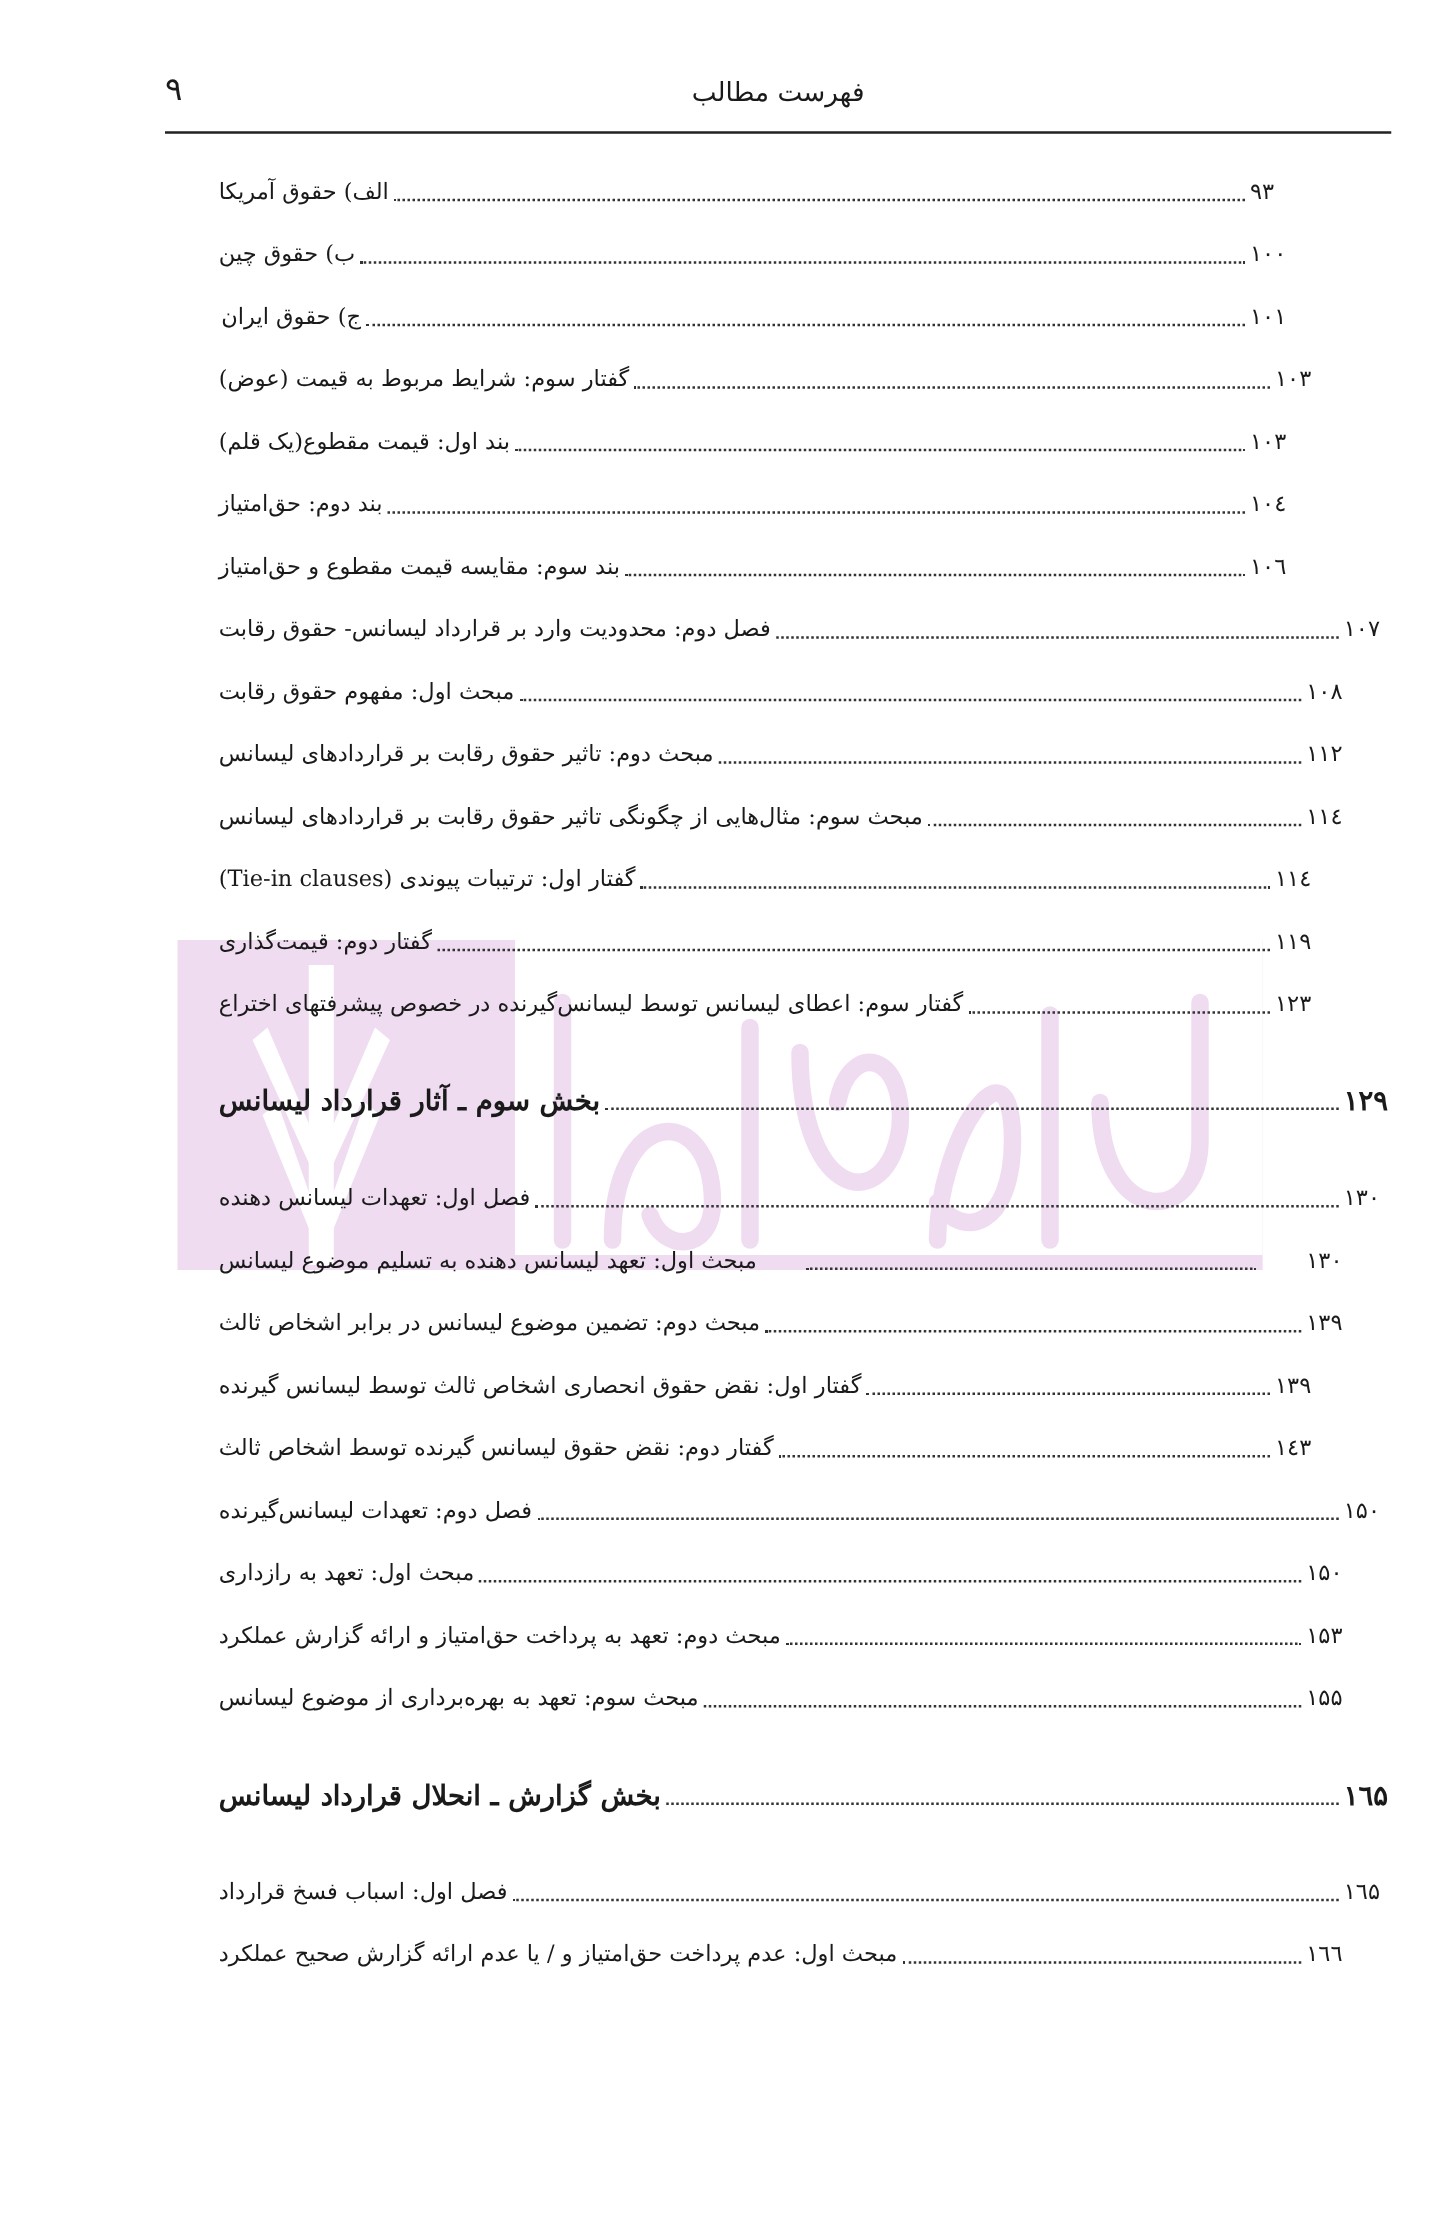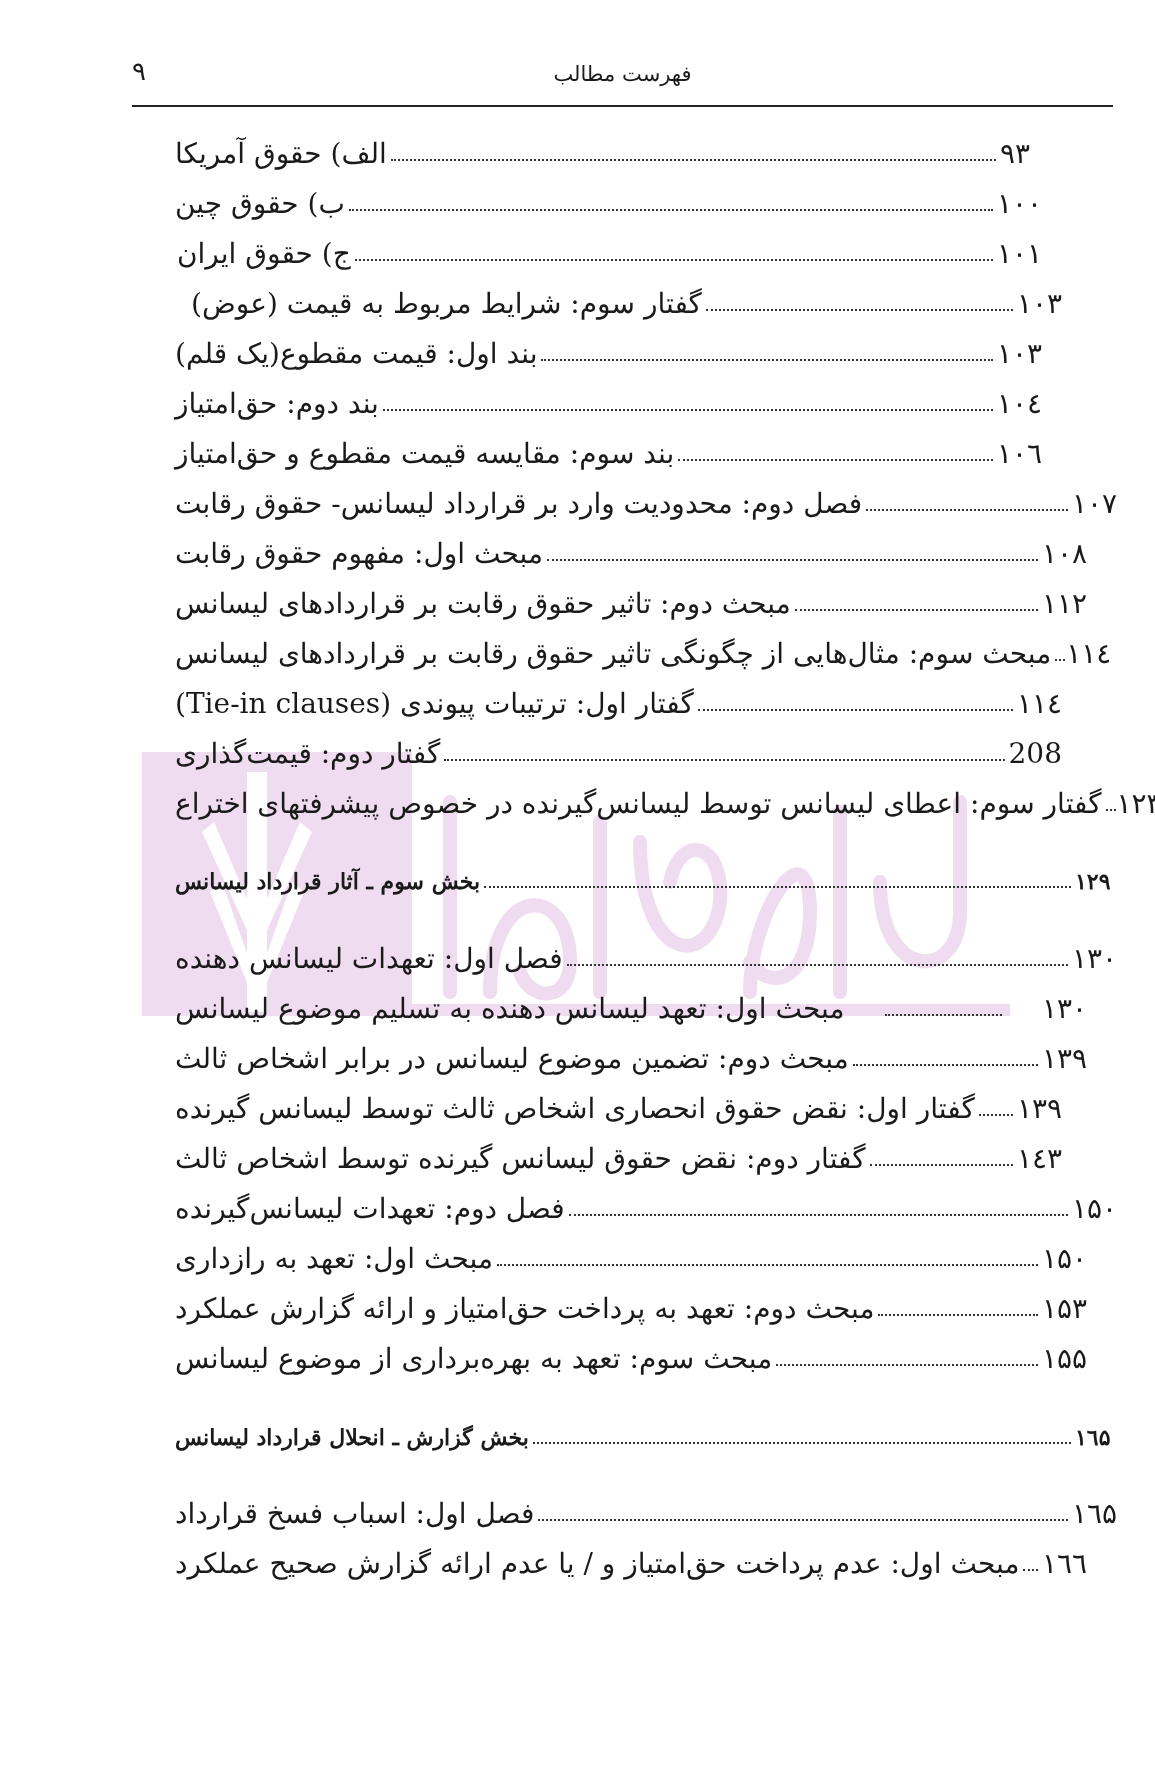--- a/index.html
+++ b/index.html
@@ -11,21 +11,21 @@
     .wm-box { position: absolute; left: 258px; top: 0; width: 610px; height: 264px; background: #ffffff; }
     .wm-box .inner { position: absolute; left: 0; top: 0; right: 0; bottom: 0;
                      border-left: 12px solid #f0dcf0; border-bottom: 12px solid #f0dcf0; box-sizing: border-box; }
     .wm-letters { position: absolute; left: 30px; top: 10px; width: 560px; height: 240px; }
     .header { position: absolute; left: 132px; right: 42px; top: 52px; height: 55px; direction: rtl; }
     .header .title { position: absolute; left: 0; right: 0; top: 10px; text-align: center; font-size: 21px; }
     .header .pageno { position: absolute; left: 0; top: 4px; font-size: 26px; }
     .rule { position: absolute; left: 132px; width: 981px; top: 105px; height: 2px; background: #222; }
     .toc { position: absolute; left: 175px; width: 942px; top: 128px; z-index: 1; }
     .row { position: absolute; left: 0; height: 40px; display: flex; flex-direction: row-reverse;
-           align-items: flex-end; direction: rtl; font-size: 28px; line-height: 28px; }
+           align-items: flex-end; direction: rtl; font-size: 18px; line-height: 28px; }
     .row .label { white-space: nowrap; unicode-bidi: plaintext; }
     .row .leader { flex: 1; border-bottom: 2px dotted #333; margin: 0 4px 7px 4px; min-width: 10px; }
     .row .page { white-space: nowrap; min-width: 42px; text-align: left; }
     .row.bold { font-weight: bold; font-size: 22px; }
     .lvl0 { right: 0; }
     .lvl1 { right: 30px; }
     .lvl2 { right: 55px; }
     .lvl3 { right: 75px; }
   </style>
 </head>
@@ -70,21 +70,21 @@
     <div class="row lvl3" style="top: 50px; left: 0px;">
       <span class="label">ب) حقوق چین</span>
       <span class="leader"></span>
       <span class="page">۱۰۰</span>
     </div>
     <div class="row lvl3" style="top: 100px; left: 2px;">
       <span class="label">ج) حقوق ایران</span>
       <span class="leader"></span>
       <span class="page">۱۰۱</span>
     </div>
-    <div class="row lvl2" style="top: 150px; left: 16px;">
+    <div class="row lvl2" style="top: 150px; left: 0px;">
       <span class="label">گفتار سوم: شرایط مربوط به قیمت (عوض)</span>
       <span class="leader"></span>
       <span class="page">۱۰۳</span>
     </div>
     <div class="row lvl3" style="top: 200px; left: 0px;">
       <span class="label">بند اول: قیمت مقطوع(یک قلم)</span>
       <span class="leader"></span>
       <span class="page">۱۰۳</span>
     </div>
     <div class="row lvl3" style="top: 250px; left: 0px;">
@@ -118,21 +118,21 @@
       <span class="page">۱۱٤</span>
     </div>
     <div class="row lvl2" style="top: 550px; left: 0px;">
       <span class="label">گفتار اول: ترتیبات پیوندی (Tie-in clauses)</span>
       <span class="leader"></span>
       <span class="page">۱۱٤</span>
     </div>
     <div class="row lvl2" style="top: 600px; left: 0px;">
       <span class="label">گفتار دوم: قیمت‌گذاری</span>
       <span class="leader"></span>
-      <span class="page">208</span>
+      <span class="page">۱۱۹</span>
     </div>
     <div class="row lvl2" style="top: 650px; left: 0px;">
       <span class="label">گفتار سوم: اعطای لیسانس توسط لیسانس‌گیرنده در خصوص پیشرفتهای اختراع</span>
       <span class="leader"></span>
       <span class="page">۱۲۳</span>
     </div>
     <div class="row lvl0 bold" style="top: 727px; left: 0px;">
       <span class="label">بخش سوم ـ آثار قرارداد لیسانس</span>
       <span class="leader"></span>
       <span class="page">۱۲۹</span>

